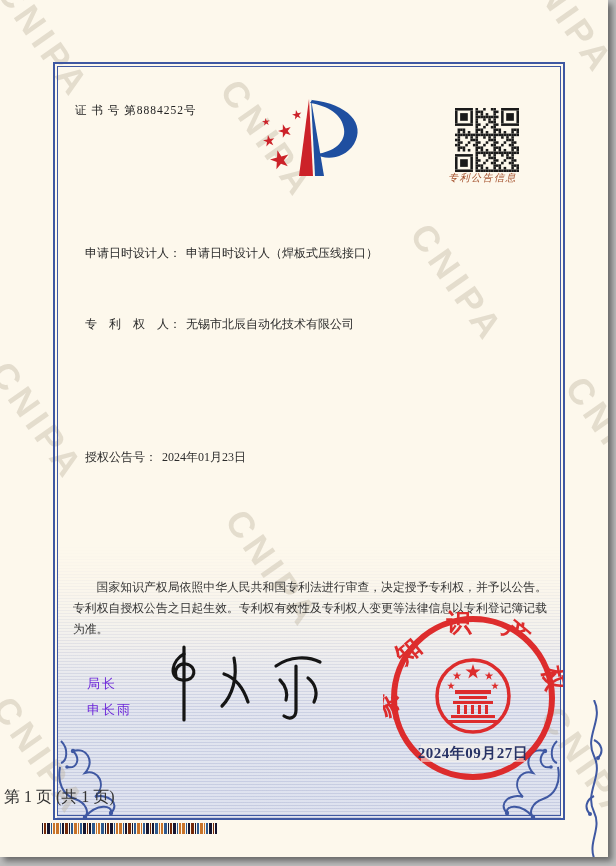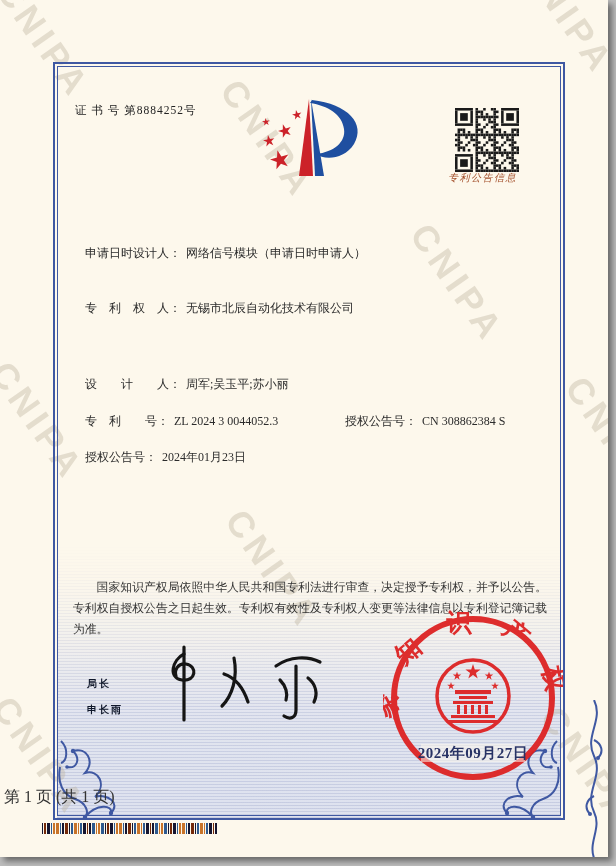--- a/index.html
+++ b/index.html
@@ -29,22 +29,22 @@
   .logo{position:absolute;left:240px;top:94px;z-index:5}
   .qr{position:absolute;left:455px;top:108px;z-index:5}
   .qr-caption{left:448px;top:171px;font-size:10px;letter-spacing:1.5px;color:var(--caption-brown);font-style:italic}
   .title{left:0;top:181px;width:100%;text-align:center;font-size:27px;font-weight:bold;letter-spacing:7px}
   .row{position:absolute;left:85px;width:462px;z-index:5;font-size:12px;color:#2b2b2b;white-space:nowrap}
   .lbl{display:inline-block}
   .val{margin-left:5px}
   .col2{position:absolute;left:260px;top:0}
   .body-par{left:73px;top:577px;width:474px;font-size:11.8px;line-height:21px;
             text-align:justify;text-indent:2em;color:#333;z-index:5}
-  .signer{left:87px;top:671px;font-family:"Liberation Sans",sans-serif;font-size:10px;
-          font-weight:700;line-height:26px;letter-spacing:2px;color:#0f172a;z-index:5}
+  .signer{left:87px;top:671px;font-family:"Liberation Sans",sans-serif;font-size:13px;
+          font-weight:400;line-height:26px;letter-spacing:2px;color:#6d28d9;z-index:5}
   .signature{position:absolute;left:138px;top:642px;z-index:5}
   .seal{position:absolute;left:383px;top:610px;z-index:6;opacity:.95}
   .footer{left:4px;top:787px;width:100%;text-align:left;font-size:16px;color:#333;z-index:5}
   .barcode{position:absolute;left:42px;top:823px;width:178px;height:11px;z-index:4;font-size:0;white-space:nowrap}
   .barcode span{display:inline-block;height:11px;margin-right:1px;vertical-align:top}
   .flourish{position:absolute;z-index:4}
   .f-red{fill:var(--logo-red)} .f-blue{fill:var(--logo-blue)}
   .f-sealred{fill:var(--seal-red)} .s-sealred{stroke:var(--seal-red);fill:none}
   .s-blue{stroke:var(--border-blue);fill:none}
   .seal-ring-text{fill:var(--seal-red);font-family:"Liberation Serif",serif;font-weight:bold;font-size:25px;letter-spacing:28px}
@@ -370,33 +370,24 @@
       <rect x="20" y="24" width="1" height="1" fill="#1a1a1a"></rect>
       <rect x="21" y="24" width="1" height="1" fill="#1a1a1a"></rect>
       <rect x="22" y="24" width="1" height="1" fill="#1a1a1a"></rect>
       <rect x="23" y="24" width="1" height="1" fill="#1a1a1a"></rect>
       <rect x="24" y="24" width="1" height="1" fill="#1a1a1a"></rect>
     </svg>
   <div class="txt qr-caption">专利公告信息</div>
 
 
   <div class="row" style="top:245px">
-    <span class="lbl">申请日时设计人：</span><span class="val">网络信号模块（申请日时申请人）</span>
+    <span class="lbl">申请日时设计人：</span><span class="val">申请日时设计人（焊板式压线接口）</span>
   </div>
-  <div class="row" style="top:300px">
+  <div class="row" style="top:316px">
     <span class="lbl">专　利　权　人：</span><span class="val">无锡市北辰自动化技术有限公司</span>
-  </div>
-  <div class="row" style="top:376px">
-    <span class="lbl">设　　计　　人：</span><span class="val">周军;吴玉平;苏小丽</span>
-  </div>
-  <div class="row" style="top:413px">
-    <span class="lbl">专　利　　号：</span><span class="val">ZL 2024 3 0044052.3</span>
-    <span class="col2">
-      <span class="lbl">授权公告号：</span><span class="val">CN 308862384 S</span>
-    </span>
   </div>
   <div class="row" style="top:449px">
     <span class="lbl">授权公告号：</span><span class="val">2024年01月23日</span>
   </div>
 
   <div class="txt body-par">国家知识产权局依照中华人民共和国专利法进行审查，决定授予专利权，并予以公告。专利权自授权公告之日起生效。专利权有效性及专利权人变更等法律信息以专利登记簿记载为准。</div>
 
   <div class="txt signer">
     <div>局长</div>
     <div>申长雨</div>

